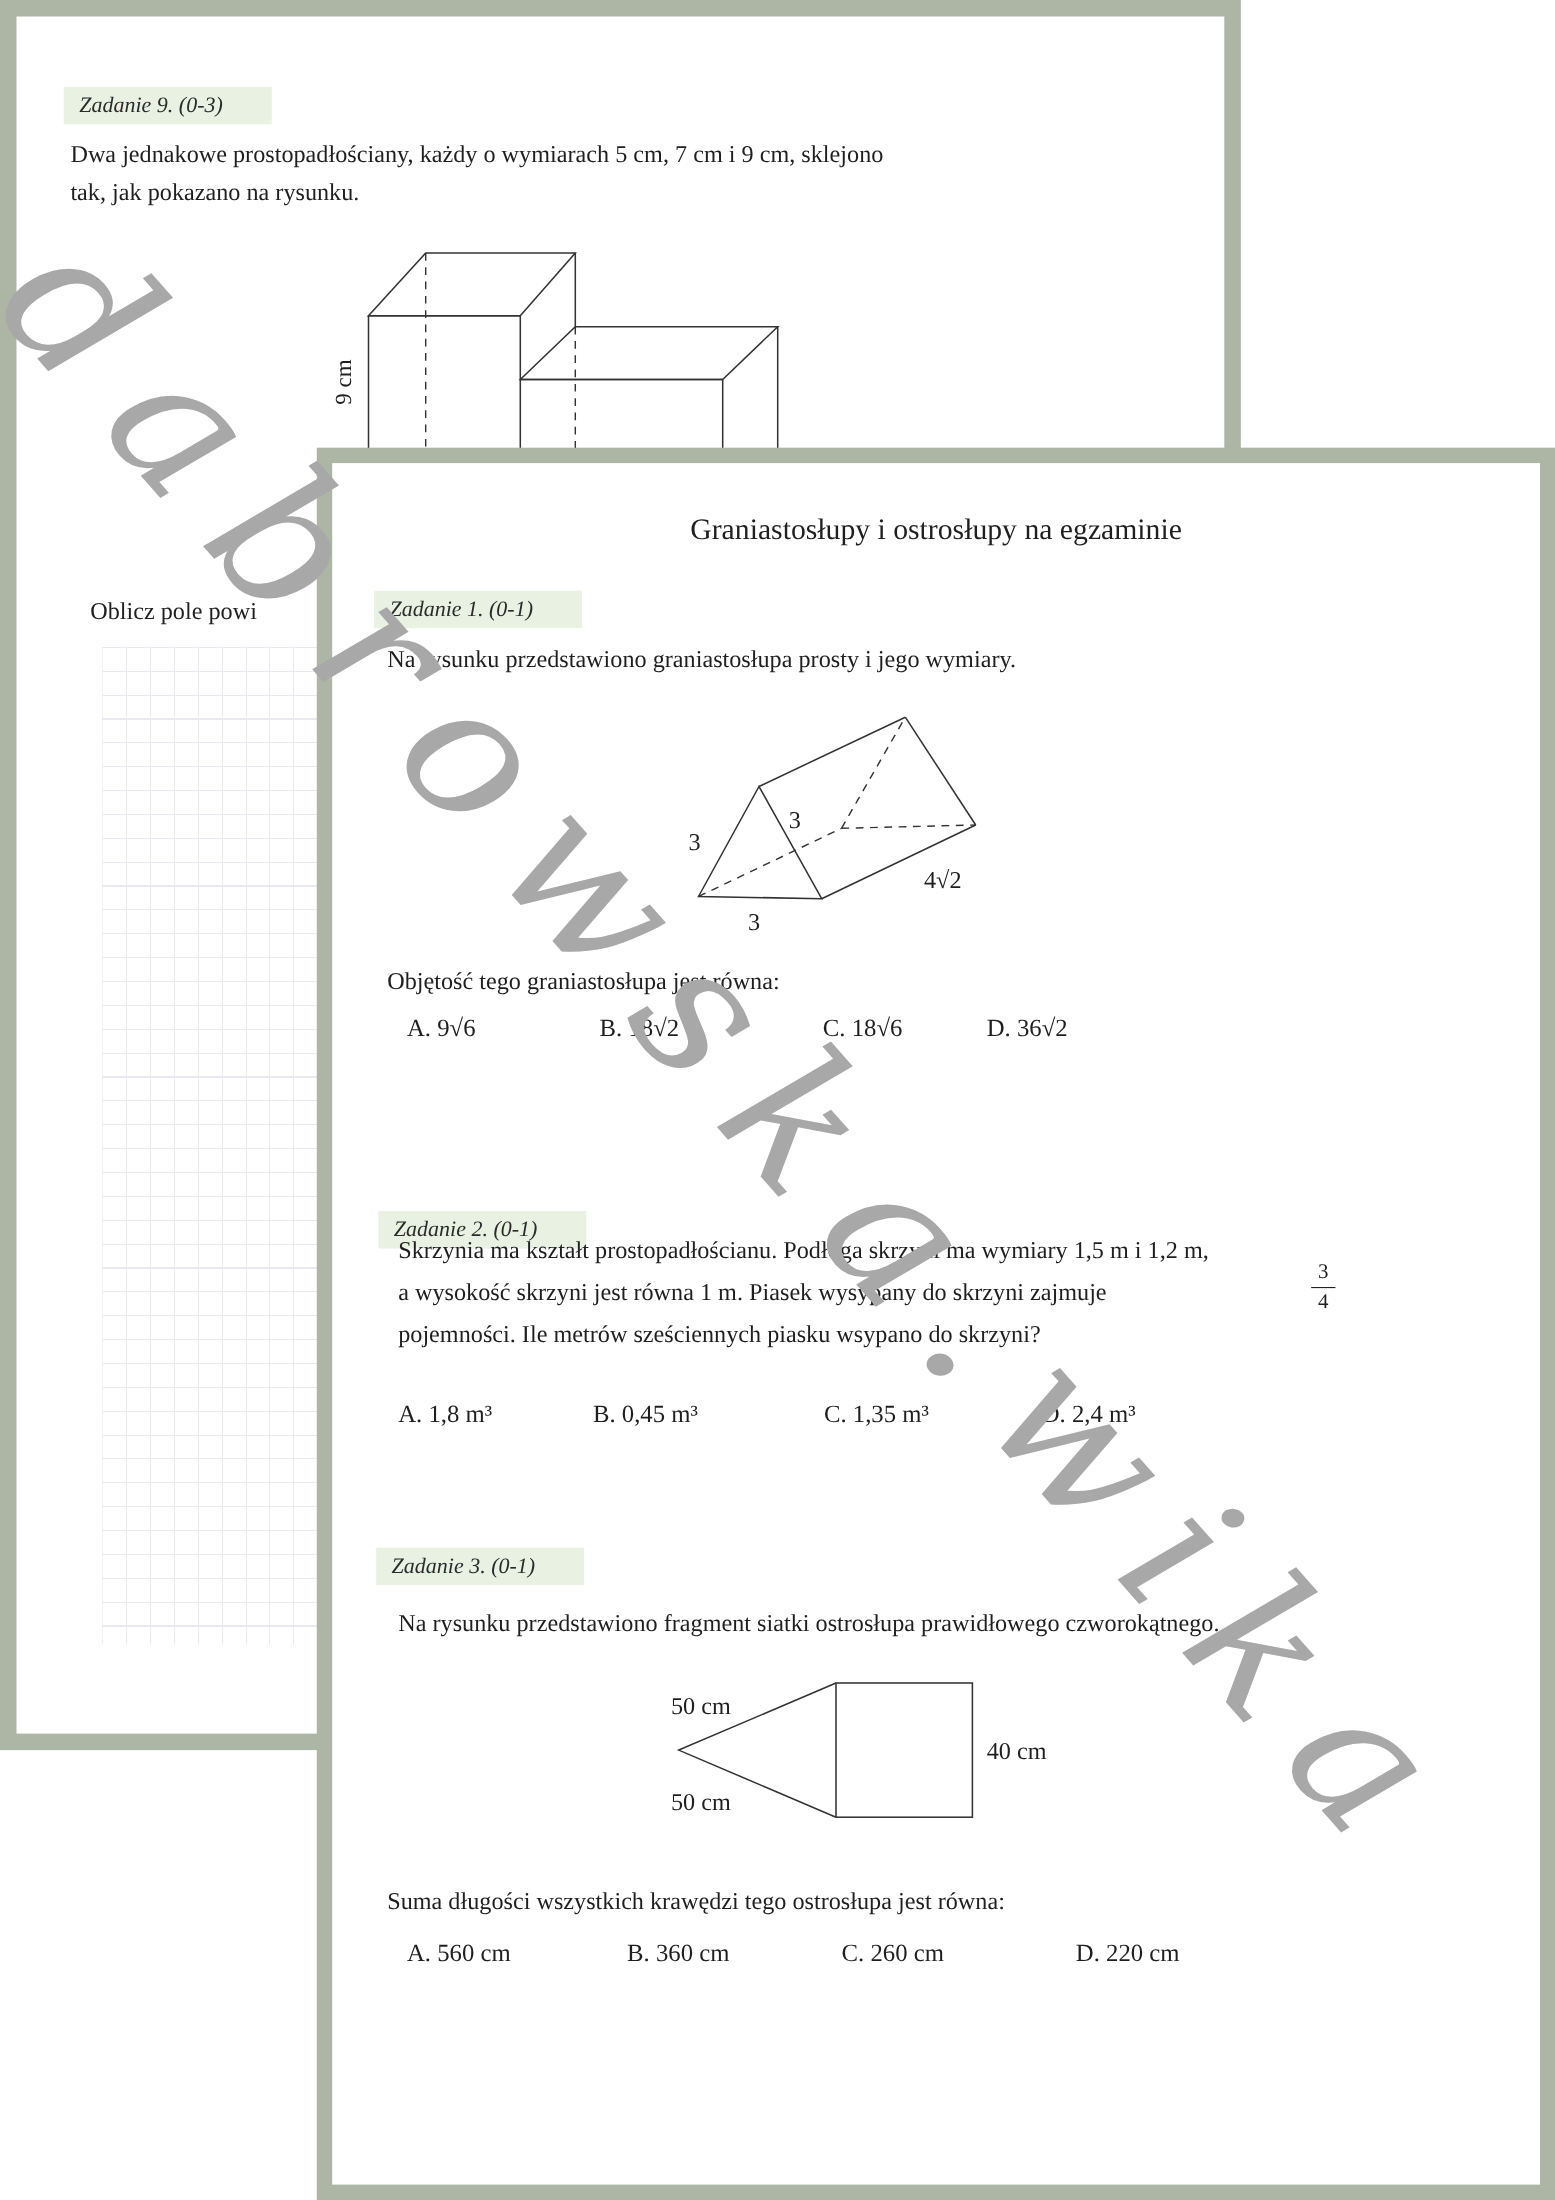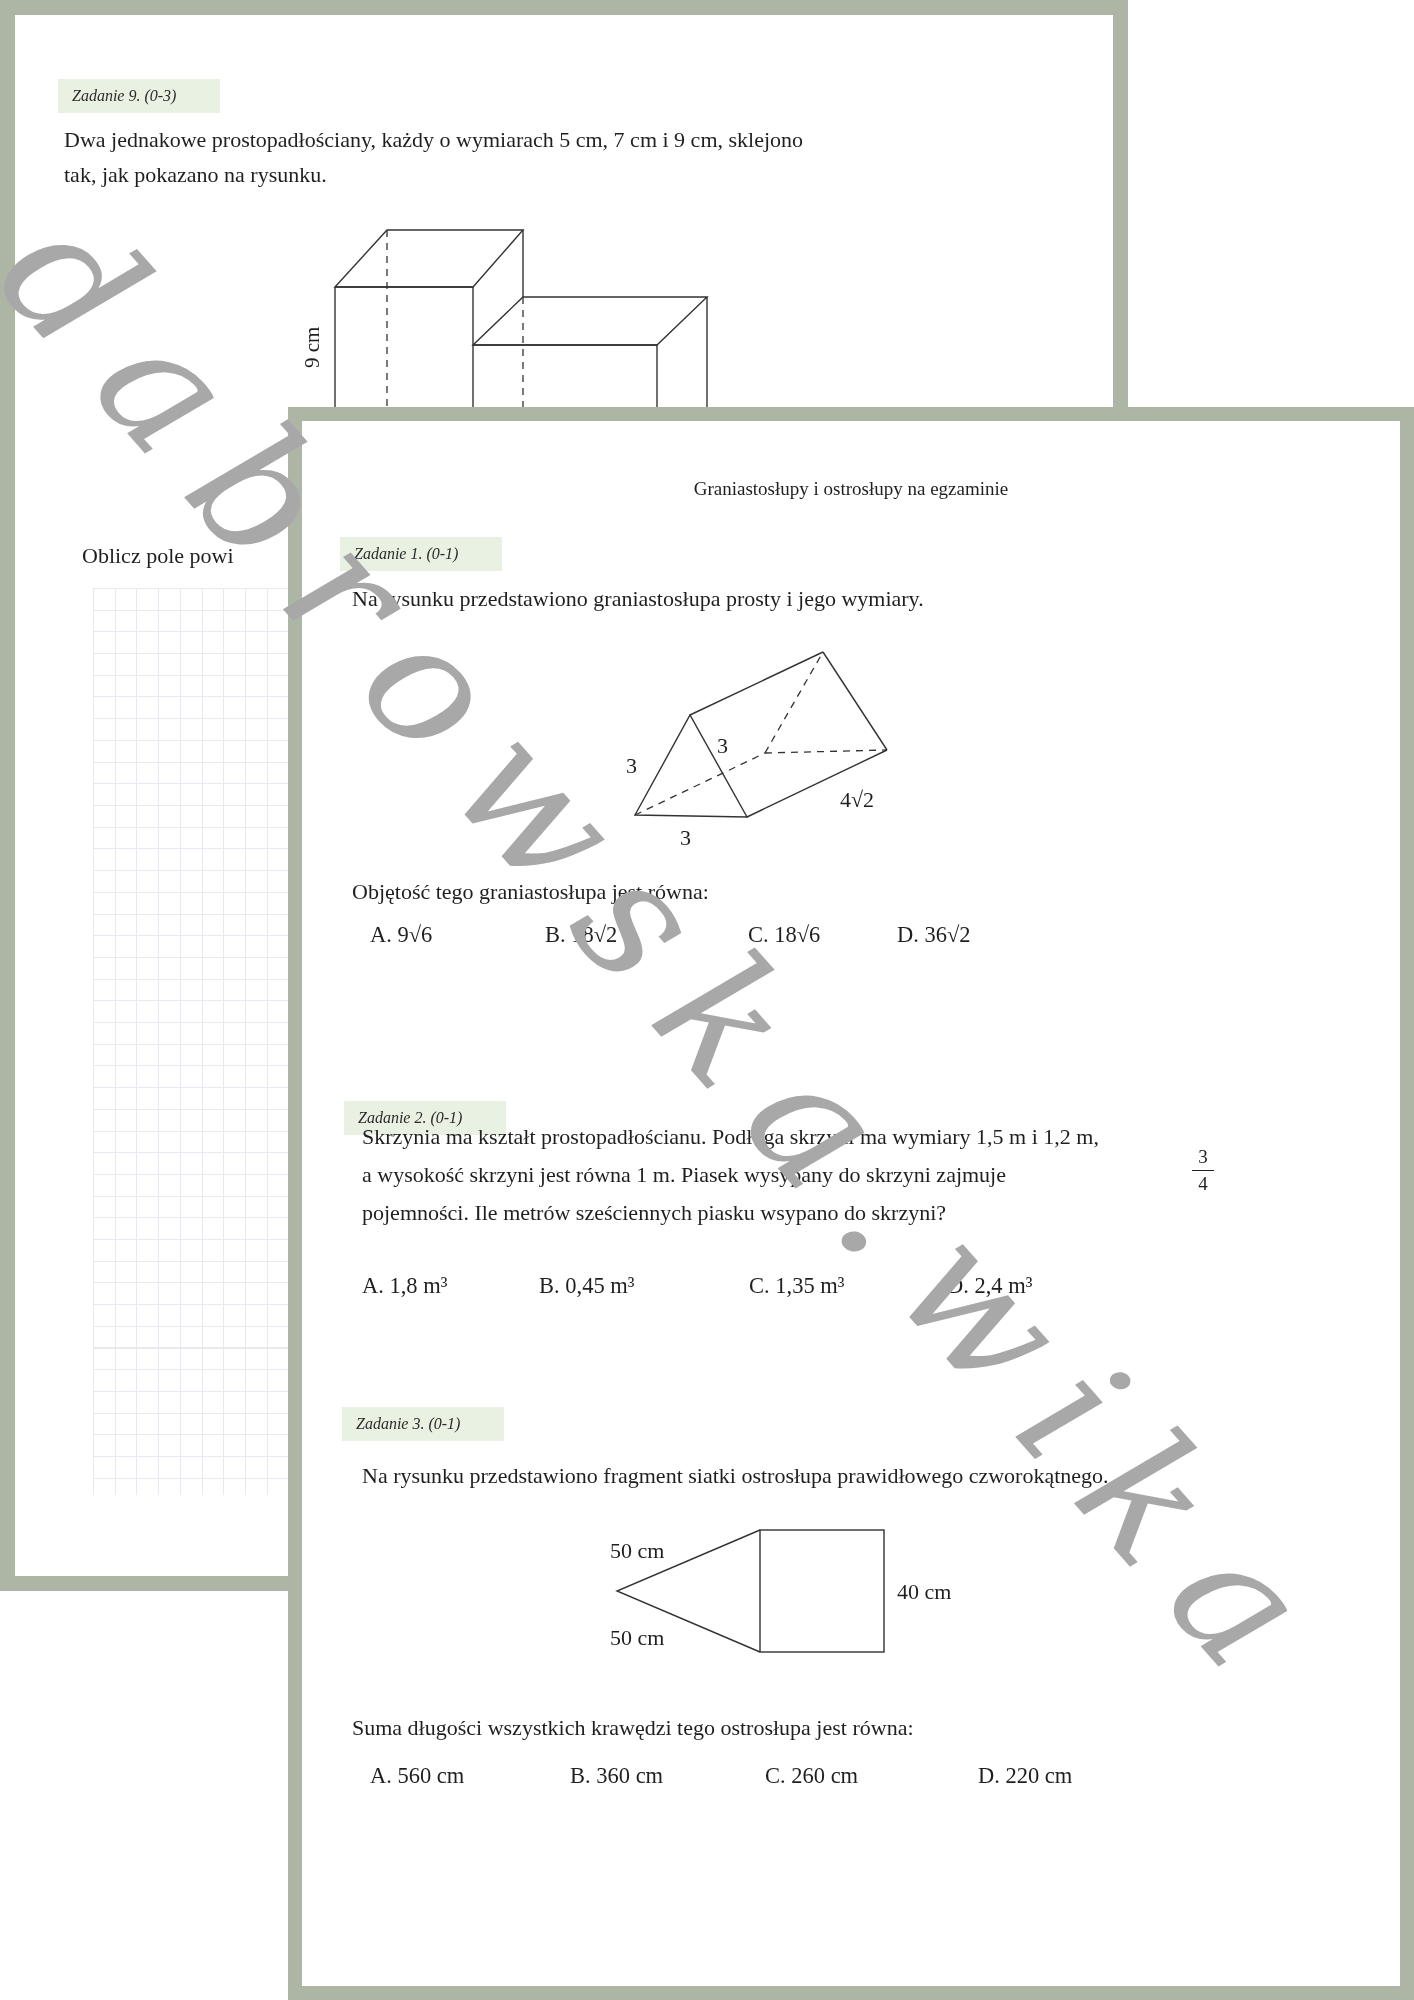--- a/index.html
+++ b/index.html
@@ -10,21 +10,21 @@
     color:#1f1f1f;
   }
   .page-frame{position:absolute;background:#adb5a4;}
   .page-inner{position:absolute;inset:15px;background:#ffffff;}
   #back-page{left:0;top:0;width:1128px;height:1591px;z-index:1;}
   #front-page{left:288px;top:407px;width:1126px;height:1593px;z-index:10;}
   #front-page .page-inner{inset:14px;}
 
   .hl{
     position:absolute;background:#e9f1e2;
-    font-style:italic;font-size:16px;line-height:34px;
+    font-style:italic;font-size:20px;line-height:34px;
     padding:0 44px 0 14px;white-space:nowrap;color:#2b2b2b;
   }
   .body-text{position:absolute;font-size:22px;line-height:36px;white-space:nowrap;}
   .bold{font-weight:normal;}
   .ans{position:absolute;font-size:22.5px;white-space:nowrap;}
 
   
   #z9-hl{left:58px;top:79px;z-index:2;}
   #z9-line1{left:64px;top:122px;z-index:2;}
   #z9-line2{left:64px;top:157px;z-index:2;}
@@ -33,21 +33,21 @@
     position:absolute;left:300px;top:368px;z-index:2;
     font-size:21px;transform:rotate(-90deg);transform-origin:0 0;white-space:nowrap;
   }
   #oblicz{left:82px;top:538px;z-index:2;}
   #grid-paper{
     position:absolute;left:93px;top:588px;width:196px;height:907px;z-index:2;
     background-image:
       repeating-linear-gradient(to right, #e9e9f1 0 1px, transparent 1px 21.7px),
       repeating-linear-gradient(to bottom, #e9e9f1 0 1px, transparent 1px 21.7px);
   }
-  #fp-title{position:absolute;left:302px;top:466px;width:1098px;text-align:center;font-size:19px;z-index:11;margin-top:12px;}
+  #fp-title{position:absolute;left:302px;top:466px;width:1098px;text-align:center;font-size:27px;z-index:11;}
   #z1-hl{left:340px;top:537px;z-index:11;font-style:italic;}
   #z1-text{left:352px;top:581px;z-index:11;}
   #prism{position:absolute;left:595px;top:635px;z-index:11;}
   #z1-q{left:352px;top:874px;z-index:11;}
   #z1-a0{left:370px;top:922px;z-index:11;}
   #z1-a1{left:545px;top:922px;z-index:11;}
   #z1-a2{left:724px;top:922px;z-index:11;margin-left:24px;}
   #z1-a3{left:897px;top:922px;z-index:11;}
 
   #z2-hl{left:344px;top:1070px;z-index:11;margin-top:31px;}

